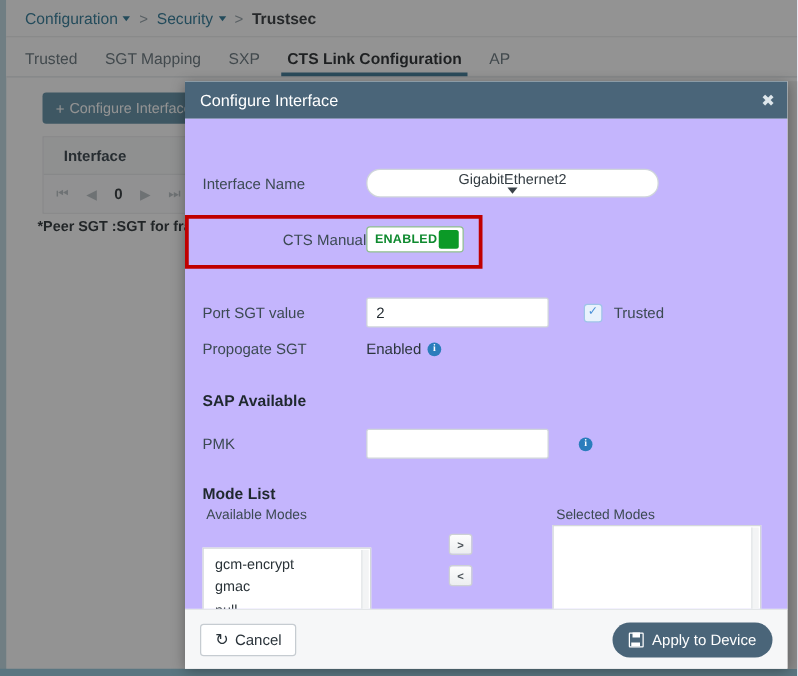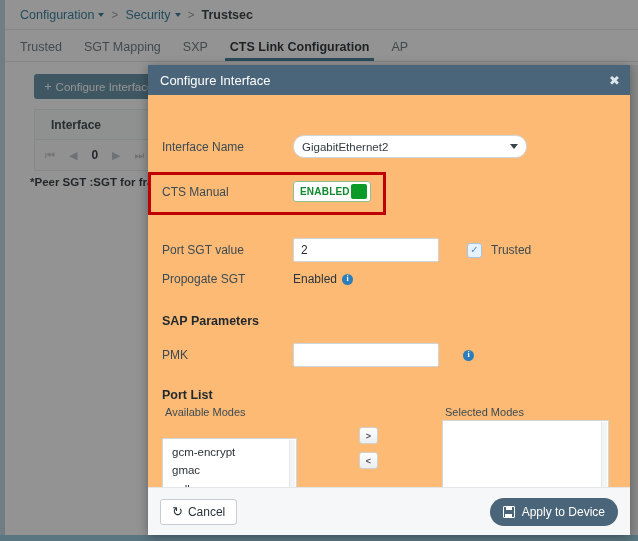--- a/index.html
+++ b/index.html
@@ -207,21 +207,21 @@
   #modal-close {
     color: #dfe7ec;
     font-size: 13px;
     line-height: 1;
     cursor: pointer;
   }
 
   #modal-body {
     flex: 1 1 auto;
     position: relative;
-    background: #fdba74;
+    background: #c4b5fd;
     overflow: hidden;
   }
 
   .frow {
     position: absolute;
     display: flex;
     align-items: center;
   }
   .flabel {
     font-size: 12px;
@@ -231,44 +231,45 @@
   
   #row-ifname { left: 14px; top: 40px; width: 450px; }
   #ifname-label { width: 131px; }
   #ifname-select {
     width: 234px; height: 23px;
     border: 1px solid #cfd5da;
     border-radius: 11px;
     background: #ffffff;
     display: flex;
     align-items: center;
-    justify-content: space-between;
+    justify-content: center;
     padding: 0 8px;
     font-size: 11.5px;
     color: #333c42;
+    flex-direction: column;
   }
   .sel-caret {
     width: 0; height: 0;
     border-left: 4px solid transparent;
     border-right: 4px solid transparent;
     border-top: 5px solid #3a4248;
   }
 
   
   #redbox {
     position: absolute;
     left: 0px; top: 77px;
     width: 238px; height: 43px;
     border: 3px solid #c00000;
     background: transparent;
   }
 
   
   #row-ctsmanual { left: 14px; top: 86px; width: 300px; }
-  #ctsmanual-label { width: 131px; }
+  #ctsmanual-label { width: 131px; text-align: right; }
   #cts-toggle {
     width: 78px; height: 21px;
     border: 1px solid #8fbf8f;
     border-radius: 3px;
     background: #ffffff;
     display: flex;
     align-items: center;
     justify-content: space-between;
     padding: 0 3px 0 6px;
   }
@@ -596,29 +597,29 @@
       </div>
 
       <div class="frow" id="row-propsgt">
         <span class="flabel" id="propsgt-label">Propogate SGT</span>
         <span id="propsgt-value">
           <span>Enabled</span>
           <span class="info-icon">i</span>
         </span>
       </div>
 
-      <div id="sap-heading">SAP Parameters</div>
+      <div id="sap-heading">SAP Available</div>
 
       <div class="frow" id="row-pmk">
         <span class="flabel" id="pmk-label">PMK</span>
         <div id="pmk-input"></div>
         <span class="info-icon" id="pmk-info">i</span>
       </div>
 
-      <div id="modelist-heading">Port List</div>
+      <div id="modelist-heading">Mode List</div>
       <div id="available-caption">Available Modes</div>
       <div id="selected-caption">Selected Modes</div>
 
       <div id="available-box">
         <div class="opt">gcm-encrypt</div>
         <div class="opt">gmac</div>
         <div class="opt">null</div>
         <div id="available-scroll"></div>
       </div>
 

